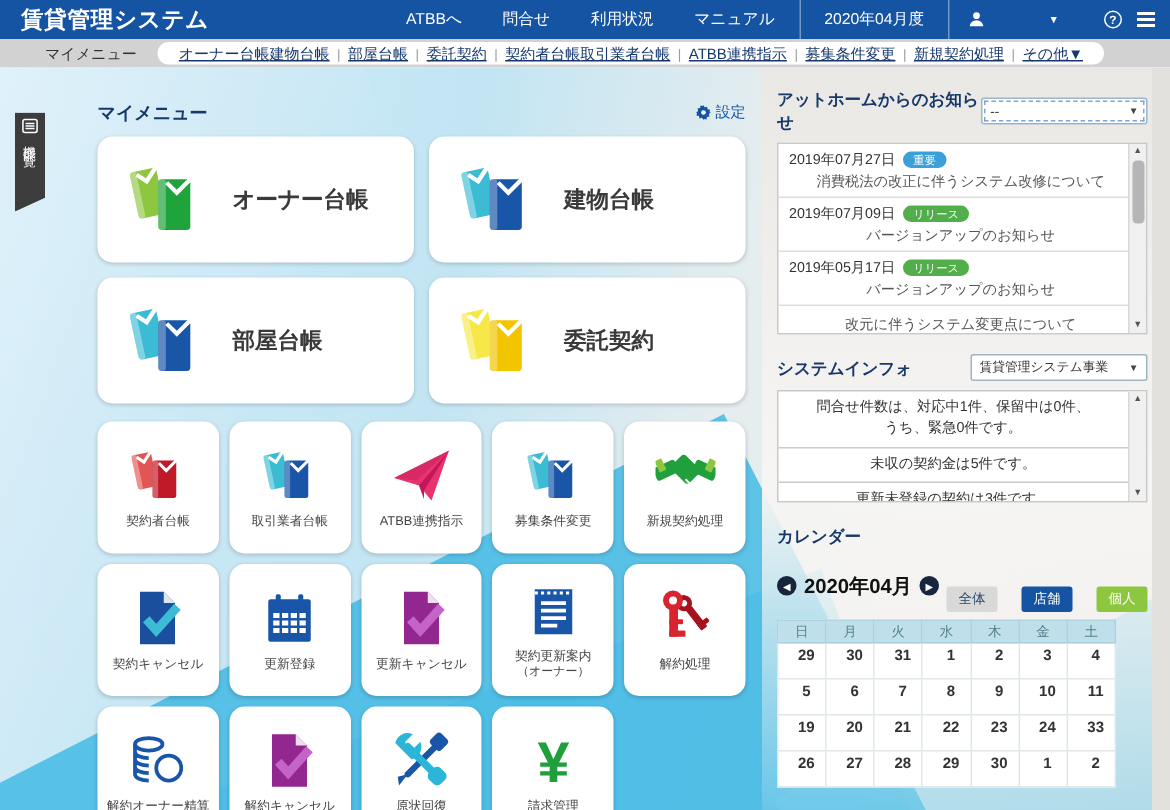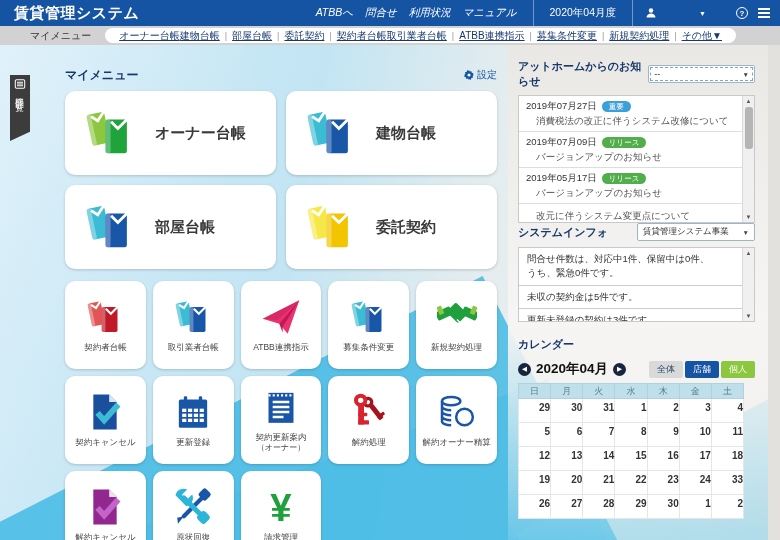--- a/index.html
+++ b/index.html
@@ -2,21 +2,21 @@
 <html><head>
 <meta charset="utf-8">
 <style>
   * { margin:0; padding:0; box-sizing:border-box; }
   body { font-family:"Liberation Sans","DejaVu Sans",sans-serif; background:#888; }
   .page { position:relative; width:780px; height:540px; overflow:hidden; background:#fff; }
 
   
   .topbar { position:relative; height:26px; background:#1553a3; display:flex; align-items:center; padding:0 10px 0 14px; color:#fff; }
   .app-title { font-size:15px; font-weight:bold; letter-spacing:.5px; }
-  .top-links { margin-left:auto; display:flex; gap:12px; font-size:10.5px;font-style:italic; }
+  .top-links { margin-left:auto; display:flex; gap:27px; font-size:10.5px; }
   .top-links span { cursor:pointer; }
   .period-box { height:26px; display:flex; align-items:center; padding:0 16px; margin-left:16px;
     border-left:1px solid rgba(255,255,255,.4); border-right:1px solid rgba(255,255,255,.4); font-size:10.5px; }
   .user-box { display:flex; align-items:center; gap:42px; padding:0 12px; }
   .uicon svg { width:12px; height:12px; display:block; }
   .caret { font-size:7px; }
   .help { width:12px; height:12px; border:1.4px solid #fff; border-radius:50%; font-size:8px; font-weight:bold;
     display:flex; align-items:center; justify-content:center; margin:0 10px 0 18px; }
   .burger { display:flex; flex-direction:column; gap:2px; }
   .burger i { display:block; width:12px; height:2px; background:#fff; }
@@ -57,30 +57,30 @@
   .tile.big { height:84px; display:flex; align-items:center; padding-left:18px; gap:18px; }
   .tile.big .tile-icon { width:54px; height:54px; }
   .tile.big .tile-label { font-size:15px; font-weight:bold; color:#3a3a3a; }
   .tile.small { height:88px; display:flex; flex-direction:column; align-items:center; justify-content:center; padding:4px 2px; }
   .tile.small .tile-icon { width:40px; height:40px; }
   .tile.small .tile-label { font-size:8.5px; color:#444; margin-top:5px; text-align:center; line-height:1.2; }
   .tile.small .tile-sub { font-size:8px; color:#444; text-align:center; }
   .tile-icon svg { width:100%; height:100%; display:block; }
 
   
-  .rightpanel { position:absolute; left:508px; top:0; width:260px; height:495px; z-index:5; padding:14px 13px 0 10px; }
+  .rightpanel { position:absolute; left:508px; top:0; width:260px; height:495px; z-index:5; padding:14px 3px 0 10px; }
   .panel-bg { position:absolute; inset:0; background:linear-gradient(180deg,#eae8e5 0%,#f6f5f3 55%,rgba(246,245,243,.15) 100%); z-index:-1; }
   .sec-head { display:flex; align-items:center; justify-content:space-between; margin-bottom:6px; }
   .sec-head h3 { font-size:11px; color:#16386b; font-weight:bold; }
   .select { width:118px; height:18px; background:#fff; border:1px solid #9fb6c2; border-radius:2px; display:flex;
     align-items:center; justify-content:space-between; font-size:9px; color:#333; padding:0 5px; cursor:pointer; }
   .news-select { outline:1px dashed #7aa6d8; outline-offset:-3px; }
   .sys-select span:first-child { white-space:nowrap; overflow:hidden; max-width:100px; font-size:8.5px; }
   .sel-arrow { font-size:6.5px; color:#444; }
-  .listbox { position:relative; background:#fff; border:1px solid #c9c9c9; overflow:hidden; }
+  .listbox { position:relative; background:#fff; border:1px solid #c9c9c9; margin-bottom:13px; overflow:hidden;text-align:center; }
   .news-box { height:128px; }
   .sys-box { height:75px; }
   .list-scroll { position:absolute; inset:0 12px 0 0; overflow:hidden; }
   .sbar { position:absolute; top:0; right:0; bottom:0; width:12px; background:#f0f0f0; border-left:1px solid #d8d8d8;
     display:flex; flex-direction:column; align-items:center; padding:2px 0; font-size:6px; color:#555; cursor:pointer; }
   .sb-thumb { width:8px; height:42px; background:#b5b5b5; border-radius:3px; margin-top:3px; }
   .sys-box .sb-thumb { height:0; background:transparent; }
   .sb-dn { margin-top:auto; }
   .news-item { padding:4px 7px 3px; border-bottom:1px solid #ddd; }
   .news-item:last-child { border-bottom:none; }
@@ -88,26 +88,26 @@
   .news-date { font-size:9.5px; color:#333; }
   .news-badge { font-size:7.5px; color:#fff; border-radius:8px; padding:1px 7px; line-height:1.3; white-space:nowrap; }
   .news-text { font-size:9.5px; color:#555; padding:2px 0 0 10px; white-space:nowrap; overflow:hidden; }
   .sys-item { font-size:9.5px; color:#333; padding:4px 8px; border-bottom:1px solid #ccc; white-space:pre-line; line-height:1.5; }
   .sys-item:last-child { border-bottom:none; }
   .cal-head { font-size:11px; color:#16386b; font-weight:bold; margin:15px 0 8px; }
   .cal-nav { display:flex; align-items:center; gap:5px; margin-bottom:5px; }
   .cal-arrow { width:13px; height:13px; border-radius:50%; background:#18253f; color:#fff; font-size:6.5px;
     display:flex; align-items:center; justify-content:center; cursor:pointer; }
   .cal-month { font-size:13.5px; font-weight:bold; color:#111; }
-  .cal-tabs { margin-left:auto; display:flex; gap:2px; }
+  .cal-tabs { margin-left:auto; display:flex; gap:16px;margin-top:18px; }
   .cal-tab { font-size:9px; padding:2px 8px; border-radius:2px; cursor:pointer; }
   table.cal { border-collapse:collapse; width:226px; background:#fff; border:1px solid #b9cdd6; }
   table.cal th { background:#bfe0ea; color:#54808f; font-size:9px; font-weight:normal; height:15px; border:1px solid #aed2de; }
   table.cal td { width:32px; height:24px; border:1px solid #e2e8ea; font-size:10px; font-weight:bold; color:#333;
-    vertical-align:top; text-align:right; padding:3px 0 0 6px; cursor:pointer; }
+    vertical-align:top; text-align:center; padding:3px 0 0 6px; cursor:pointer; }
   td.sun { color:#c23b3b; } td.sat { color:#1a5fa8; } td.muted { color:#b5b5b5; }
 </style>
 </head>
 <body>
 
 <div class="page">
 
   <header class="topbar">
     <span class="app-title">賃貸管理システム</span>
     <nav class="top-links">
@@ -353,20 +353,30 @@
                   <rect x="25" y="26" width="5" height="4"></rect>
                   <rect x="32" y="26" width="5" height="4"></rect>
      <rect x="11" y="32" width="5" height="4"></rect>
                   <rect x="18" y="32" width="5" height="4"></rect>
                   <rect x="25" y="32" width="5" height="4"></rect>
                   <rect x="32" y="32" width="5" height="4"></rect>
    </g>
               </svg>
             </span>
             <span class="tile-label">更新登録</span>
+          </div>
+          <div class="tile small">
+            <span class="tile-icon">
+              <svg viewBox="0 0 48 48">
+   <path d="M10 3h19l9 9v33H10z" fill="#92278f"></path>
+   <path d="M29 3l9 9h-9z" fill="#fff" opacity=".85"></path>
+   <path d="M15 25l8 9 17-19" stroke="#c464c8" stroke-width="7" fill="none"></path>
+              </svg>
+            </span>
+            <span class="tile-label">更新キャンセル</span>
           </div>
           <div class="tile small">
             <span class="tile-icon">
               <svg viewBox="0 0 48 48">
    <rect x="9" y="7" width="30" height="36" fill="#1a56a8"></rect>
    <line x1="9" y1="10" x2="39" y2="10" stroke="#fff" stroke-width="2.5" stroke-dasharray="2.5,2.5"></line>
    <g stroke="#fff" stroke-width="3">
                   <line x1="14" y1="18" x2="34" y2="18"></line>
                   <line x1="14" y1="24" x2="34" y2="24"></line>
                   <line x1="14" y1="30" x2="34" y2="30"></line>
@@ -543,29 +553,20 @@
             <tr>
               <td class="cal-cell sun">5</td>
               <td class="cal-cell ">6</td>
               <td class="cal-cell ">7</td>
               <td class="cal-cell ">8</td>
               <td class="cal-cell ">9</td>
               <td class="cal-cell ">10</td>
               <td class="cal-cell sat">11</td>
             </tr>
             <tr>
-              <td class="cal-cell sun">12</td>
-              <td class="cal-cell ">13</td>
-              <td class="cal-cell ">14</td>
-              <td class="cal-cell ">15</td>
-              <td class="cal-cell ">16</td>
-              <td class="cal-cell ">17</td>
-              <td class="cal-cell sat">18</td>
-            </tr>
-            <tr>
               <td class="cal-cell sun">19</td>
               <td class="cal-cell ">20</td>
               <td class="cal-cell ">21</td>
               <td class="cal-cell ">22</td>
               <td class="cal-cell ">23</td>
               <td class="cal-cell ">24</td>
               <td class="cal-cell sat">33</td>
             </tr>
             <tr>
               <td class="cal-cell sun">26</td>

